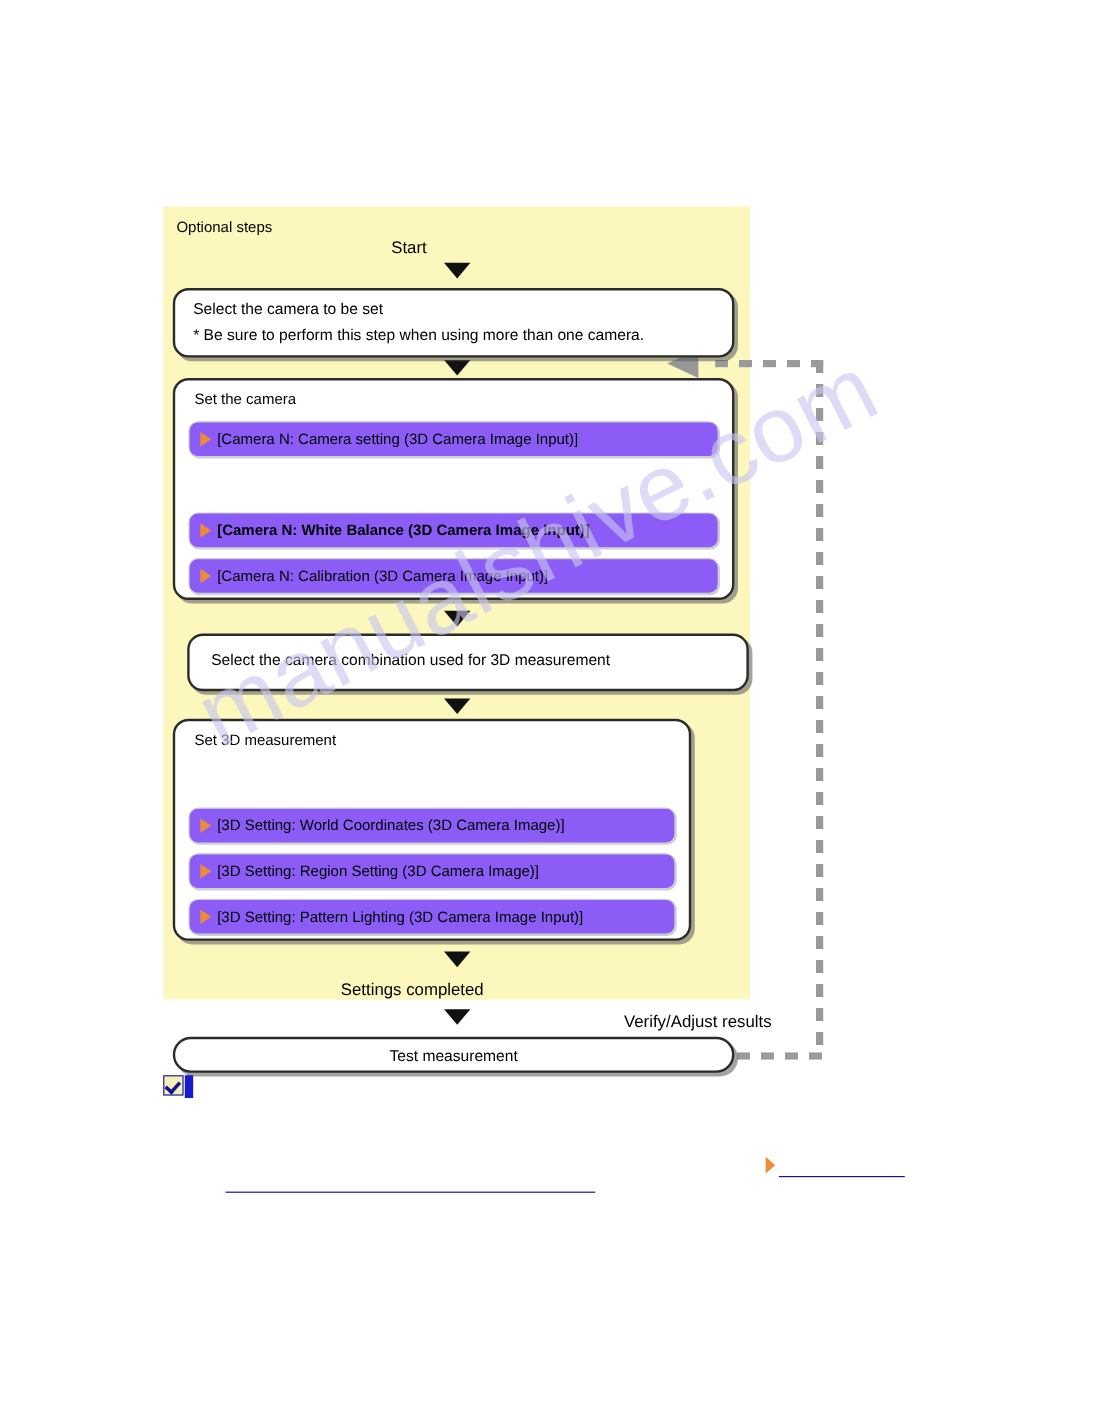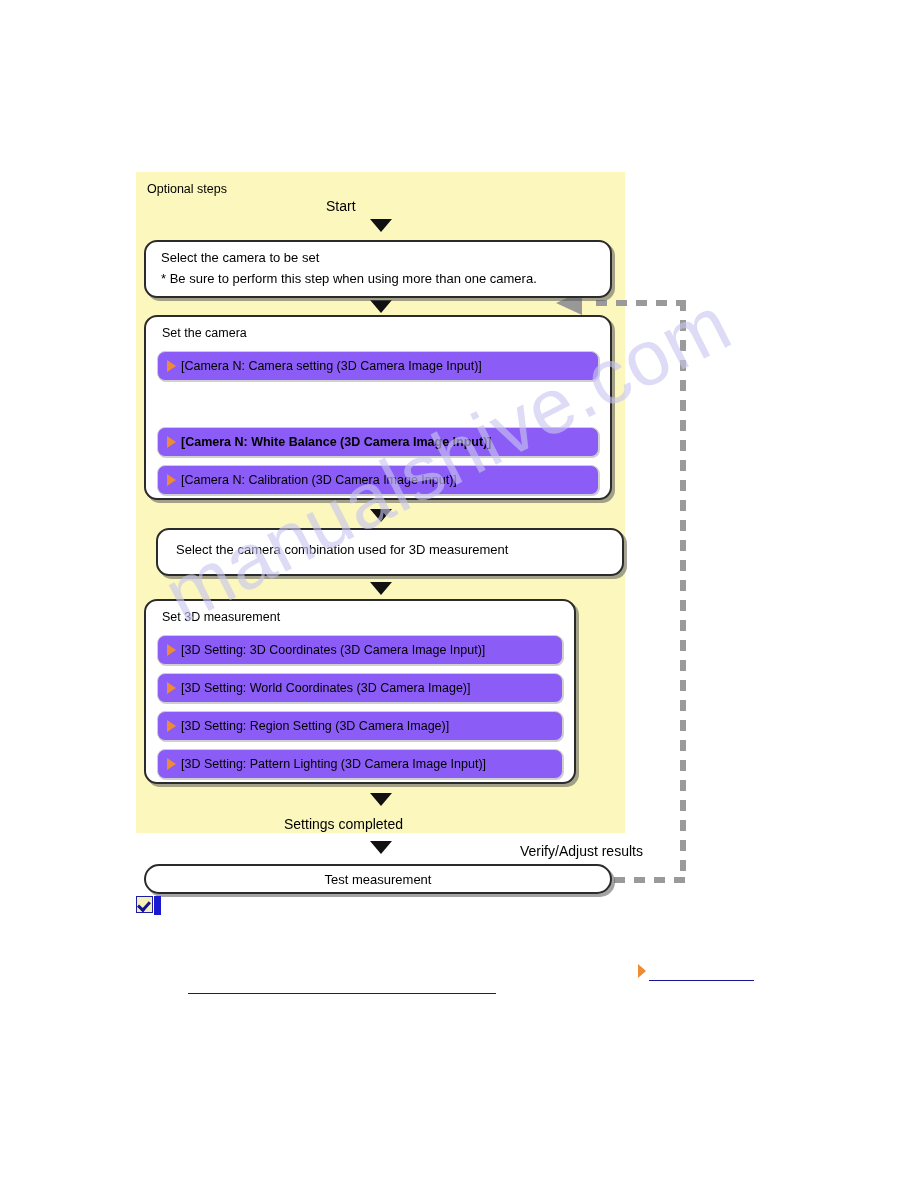--- a/index.html
+++ b/index.html
@@ -251,24 +251,20 @@
 
 <div class="obox" style="left:156px; top:528px; width:468px; height:48px;">
   <div class="obox-line" style="left:18px; top:12px;">Select the camera combination used for 3D measurement</div>
 </div>
 
 <div class="down-arrow" style="left:370px; top:582px;"></div>
 
 <div class="obox" style="left:144px; top:599px; width:432px; height:185px;">
   <div class="obox-title">Set 3D measurement</div>
 
-  <div class="ibox" style="top:34px;">
-    <span class="ibox-bullet"></span>
-    <span class="ibox-text">[3D Setting: 3D Coordinates (3D Camera Image Input)]</span>
-  </div>
   <div class="ibox" style="top:72px;">
     <span class="ibox-bullet"></span>
     <span class="ibox-text">[3D Setting: World Coordinates (3D Camera Image)]</span>
   </div>
   <div class="ibox" style="top:110px;">
     <span class="ibox-bullet"></span>
     <span class="ibox-text">[3D Setting: Region Setting (3D Camera Image)]</span>
   </div>
   <div class="ibox" style="top:148px;">
     <span class="ibox-bullet"></span>

